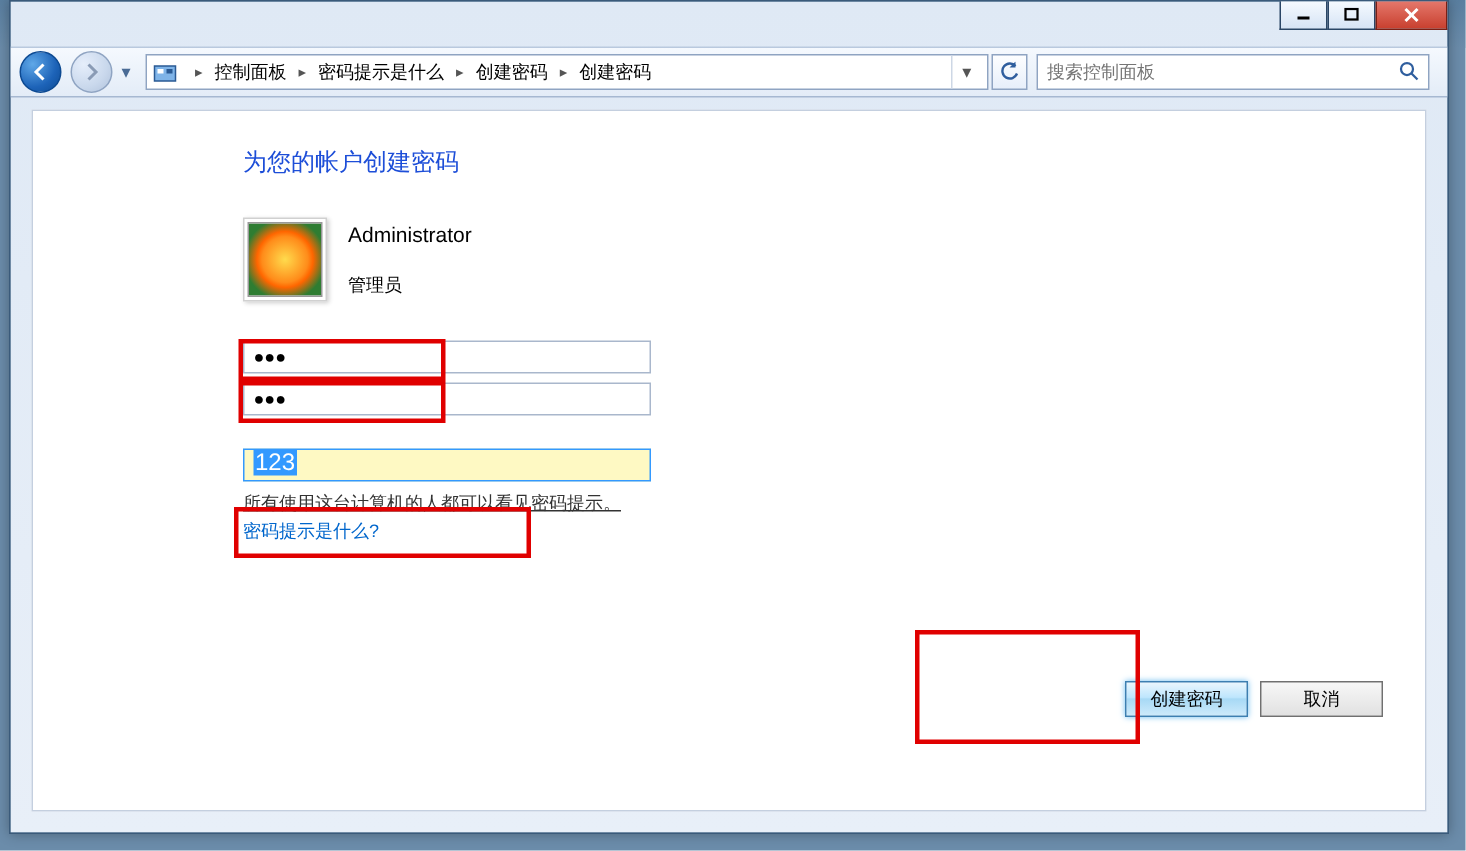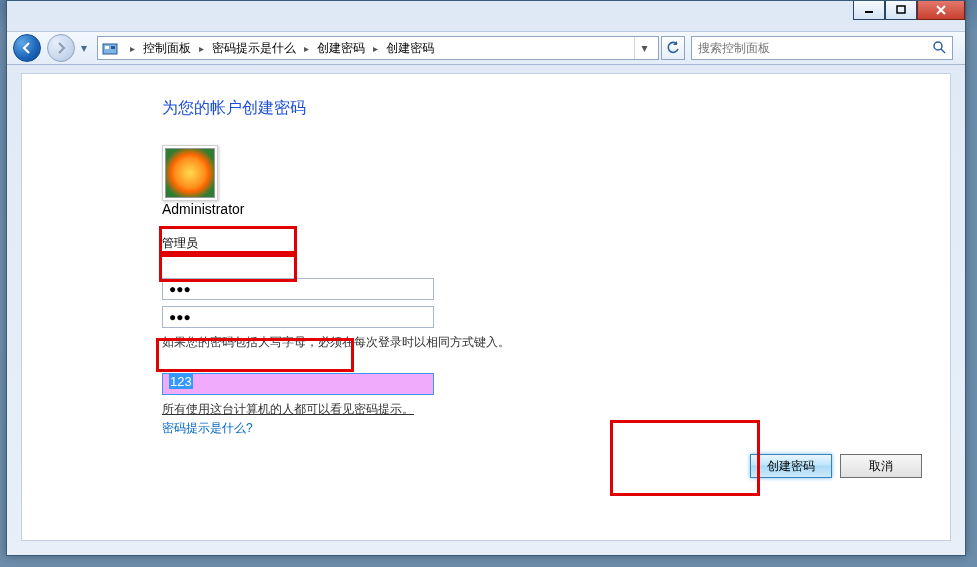--- a/index.html
+++ b/index.html
@@ -85,40 +85,40 @@
     
     .content-area{
       position:absolute; left:14px; top:72px; right:14px; bottom:14px;
       background:#fff; border:1px solid #c4cfdf;
       overflow:hidden;
     }
     .content-inner{padding:24px 30px 0 140px; position:relative; height:100%;}
 
     .page-title{font-size:16px;color:#1d4ed8;font-weight:normal;margin-bottom:26px;}
 
-    .account-row{display:flex;margin-bottom:26px;flex-direction:column;}
+    .account-row{display:flex;align-items:center;margin-bottom:26px;}
     .avatar{
       width:56px;height:56px;border:1px solid #d0d0d0;background:#fff;padding:2px;margin-right:14px;
       box-shadow:1px 1px 3px rgba(0,0,0,.2);
     }
     .avatar-inner{width:100%;height:100%;background:radial-gradient(circle at 50% 50%,#ffdb4d 0%,#ff8c1a 45%,#ff6600 55%,#2e7d32 80%);border:1px solid #999;}
     .account-name{font-size:14px;color:#000;}
     .account-role{font-size:12px;color:#000000;margin-top:18px;}
 
     .field-stack{margin-bottom:4px;}
     .pw-input{
       width:272px; height:22px; border:1px solid #a9b7cc; padding:0 6px;
       font-size:12px; margin-bottom:6px; display:block; background:#fff;
     }
     .info-text{font-size:12px;color:#333;margin:4px 0 2px 0;}
     .link-text{font-size:12px;color:#0066cc;cursor:pointer;}
 
     .hint-block{margin-top:22px;}
     .hint-input{
-      width:272px;height:22px;border:1px solid #3399ff;padding:0 6px;font-size:13px;display:block;background:#f0abfc;
+      width:272px;height:22px;border:1px solid #3399ff;padding:0 6px;font-size:16px;display:block;background:#fef9c3;
     }
     .hint-input-val{background:#3399ff;color:#fff;display:inline;padding:0 1px;}
 
     
     .btn-row{
       position:absolute;right:28px;bottom:62px;display:flex;gap:8px;
     }
     .win-btn{
       min-width:82px;height:24px;padding:0 14px;
       border:1px solid #707070;background:linear-gradient(#f7f7f7,#e1e1e1);
@@ -217,21 +217,20 @@
           </div>
         <div>
           <div class="account-name">Administrator</div>
           <div class="account-role">管理员</div>
         </div>
       </div>
 
       <div class="field-stack">
         <input class="pw-input" type="text" readonly="" value="●●●" style="">
         <input class="pw-input" type="text" readonly="" value="●●●" style="">
-        <div class="info-text">如果您的密码包括大写字母，必须在每次登录时以相同方式键入。</div>
       </div>
 
       <div class="hint-block">
         <div class="hint-input"><span class="hint-input-val">123</span></div>
         <div class="info-text" style="margin-top:6px;text-decoration:underline;">所有使用这台计算机的人都可以看见密码提示。</div>
         <div class="link-text">密码提示是什么?</div>
       </div>
 
       <div class="btn-row">
         <button class="win-btn primary">创建密码</button>

